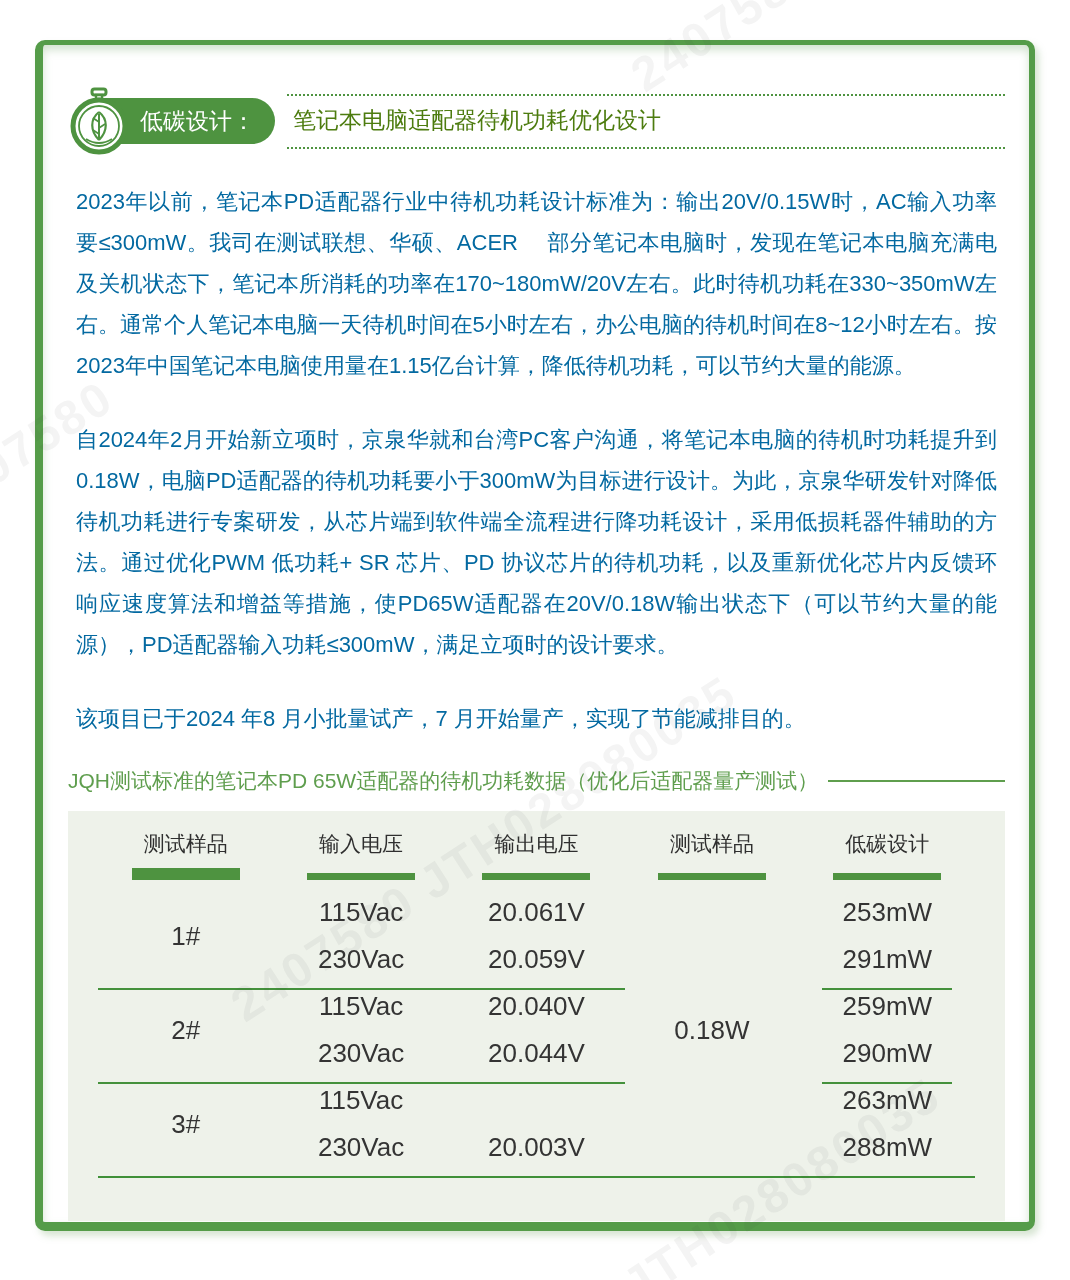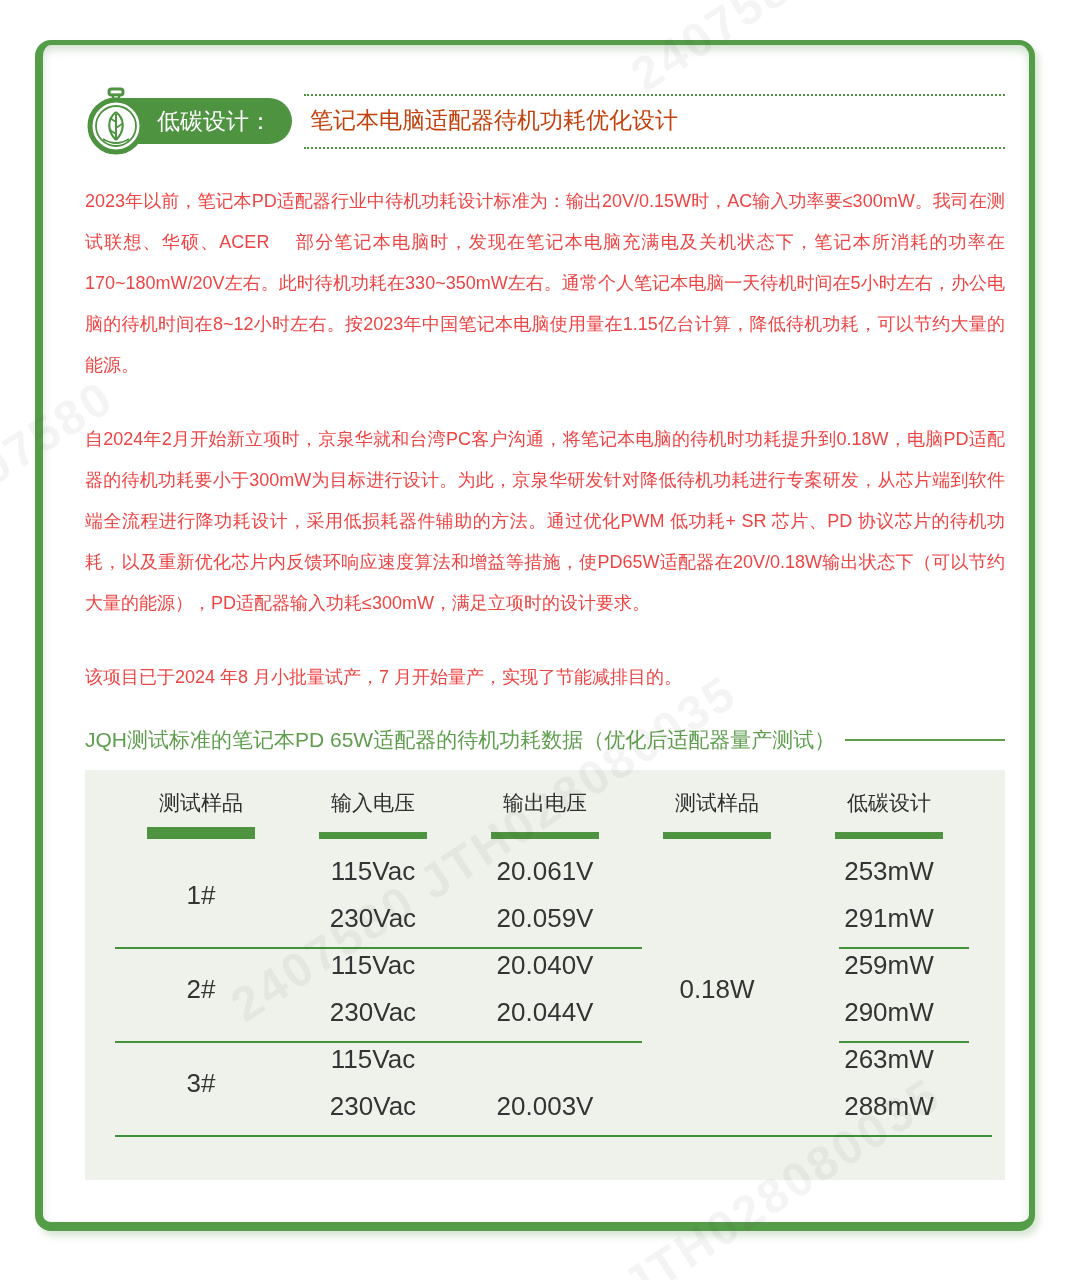--- a/index.html
+++ b/index.html
@@ -16,47 +16,46 @@
     color:rgba(60,60,60,0.055);white-space:nowrap;
     transform:rotate(-33deg);transform-origin:0 50%;
   }
   .wm-top{left:636px;top:52px;}
   .wm-left{left:-66px;top:478px;}
   .wm-mid{left:236px;top:982px;}
   .wm-bottom{left:628px;top:1262px;}
   
   .frame{
     position:absolute;left:35px;top:40px;width:1000px;height:1191px;
-    border:solid #559c49;border-width:5px 6px 9px 8px;border-radius:16px;
+    border:solid #559c49;border-width:5px 6px 9px 8px;border-radius:10px;
     background:#ffffff;z-index:1;
     box-shadow:inset 0 5px 9px rgba(130,175,120,.35), 4px 5px 7px rgba(140,180,130,.35);
     box-sizing:border-box;
-    padding-left:17px;
   }
   .content{padding:0 24px 0 25px;}
   
   .header{display:flex;align-items:center;margin-top:42px;min-height:66px;}
   .badge-circle{position:relative;z-index:2;flex:0 0 auto;width:62px;height:68px;}
   .badge-pill{
     position:relative;z-index:1;margin-left:-36px;height:46px;
     display:flex;align-items:center;
     background:#4e9340;color:#ffffff;font-size:23px;
     padding:0 20px 0 46px;border-radius:10px 23px 23px 10px;
     white-space:nowrap;
   }
   .title-wrap{
     flex:1;margin-left:12px;
     border-top:2px dotted #4e9340;border-bottom:2px dotted #4e9340;
     padding:9px 2px 11px 6px;
   }
-  .title{font-size:23px;color:#c2410c;}
+  .title{font-size:23px;color:#4d7c0f;}
   
   .para{
-    margin:0 0 33px;font-size:18px;line-height:41px;
-    text-align:justify;color:#ef4444;
+    margin:0 8px 33px;font-size:22px;line-height:41px;
+    text-align:justify;color:#0369a1;
   }
   .para.first{margin-top:26px;}
   .para.last{margin-bottom:28px;}
   
   .caption-row{display:flex;align-items:center;margin-bottom:16px;}
   .caption{color:#5f9e4e;font-size:21px;white-space:nowrap;}
   .caption-line{flex:1;height:2px;background:#5f9e4e;margin-left:10px;}
   
   .table{
     position:relative;background:#eef2ea;

